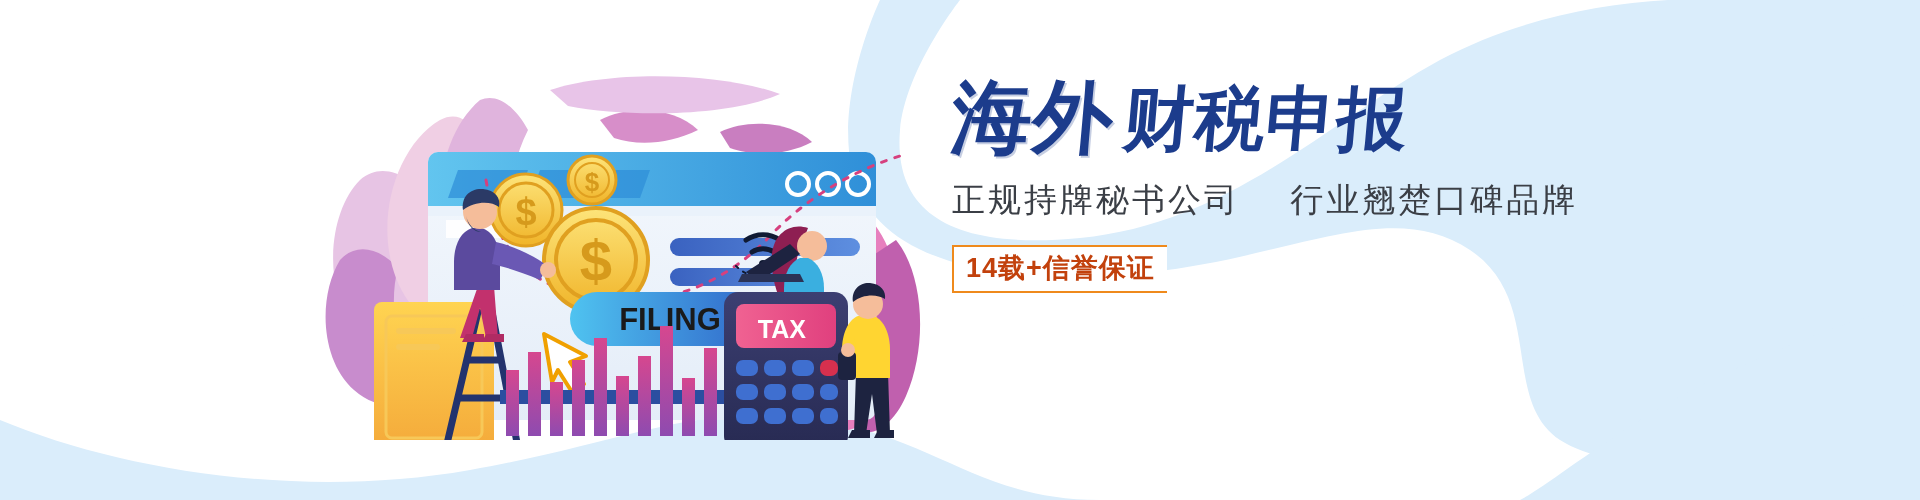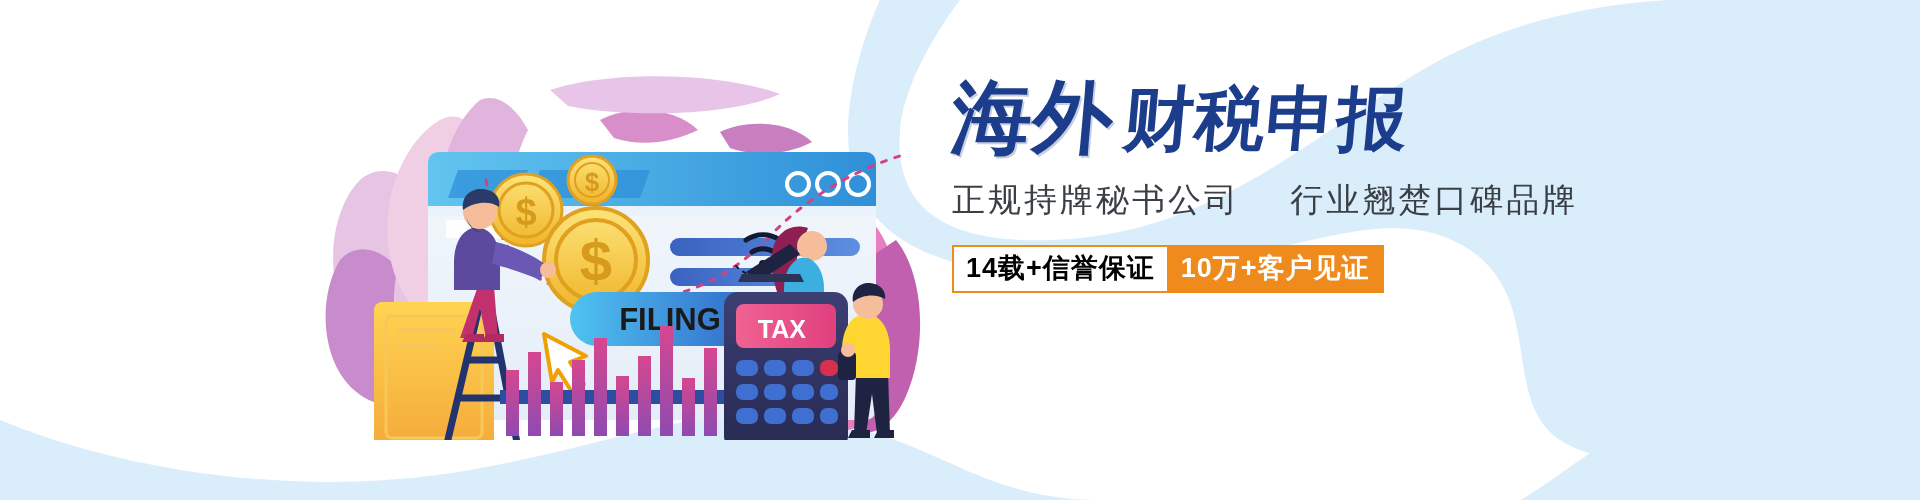--- a/index.html
+++ b/index.html
@@ -64,21 +64,21 @@
   }
   .badge {
     font-size:27px;
     font-weight:bold;
     padding:5px 12px 7px 12px;
     letter-spacing:1px;
     line-height:1.2;
     white-space:nowrap;
   }
   .badge-outline {
-    color:#000000;
+    color:#c2410c;
     background:#ffffff;
     border:2px solid #ef8a1c;
     border-right:none;
   }
   .badge-solid {
     color:#ffffff;
     background:#ef8a1c;
     border:2px solid #ef8a1c;
   }
 
@@ -317,17 +317,16 @@
     </div>
 
     <div id="subtitle">
       <span>正规持牌秘书公司</span>
       <span class="gap"></span>
       <span>行业翘楚口碑品牌</span>
     </div>
 
     <div id="badges">
       <span class="badge badge-outline">14载+信誉保证</span>
-      <span class="badge badge-solid">10万+客户见证</span>
     </div>
 
   </div>
 </div>
 
 </body></html>

